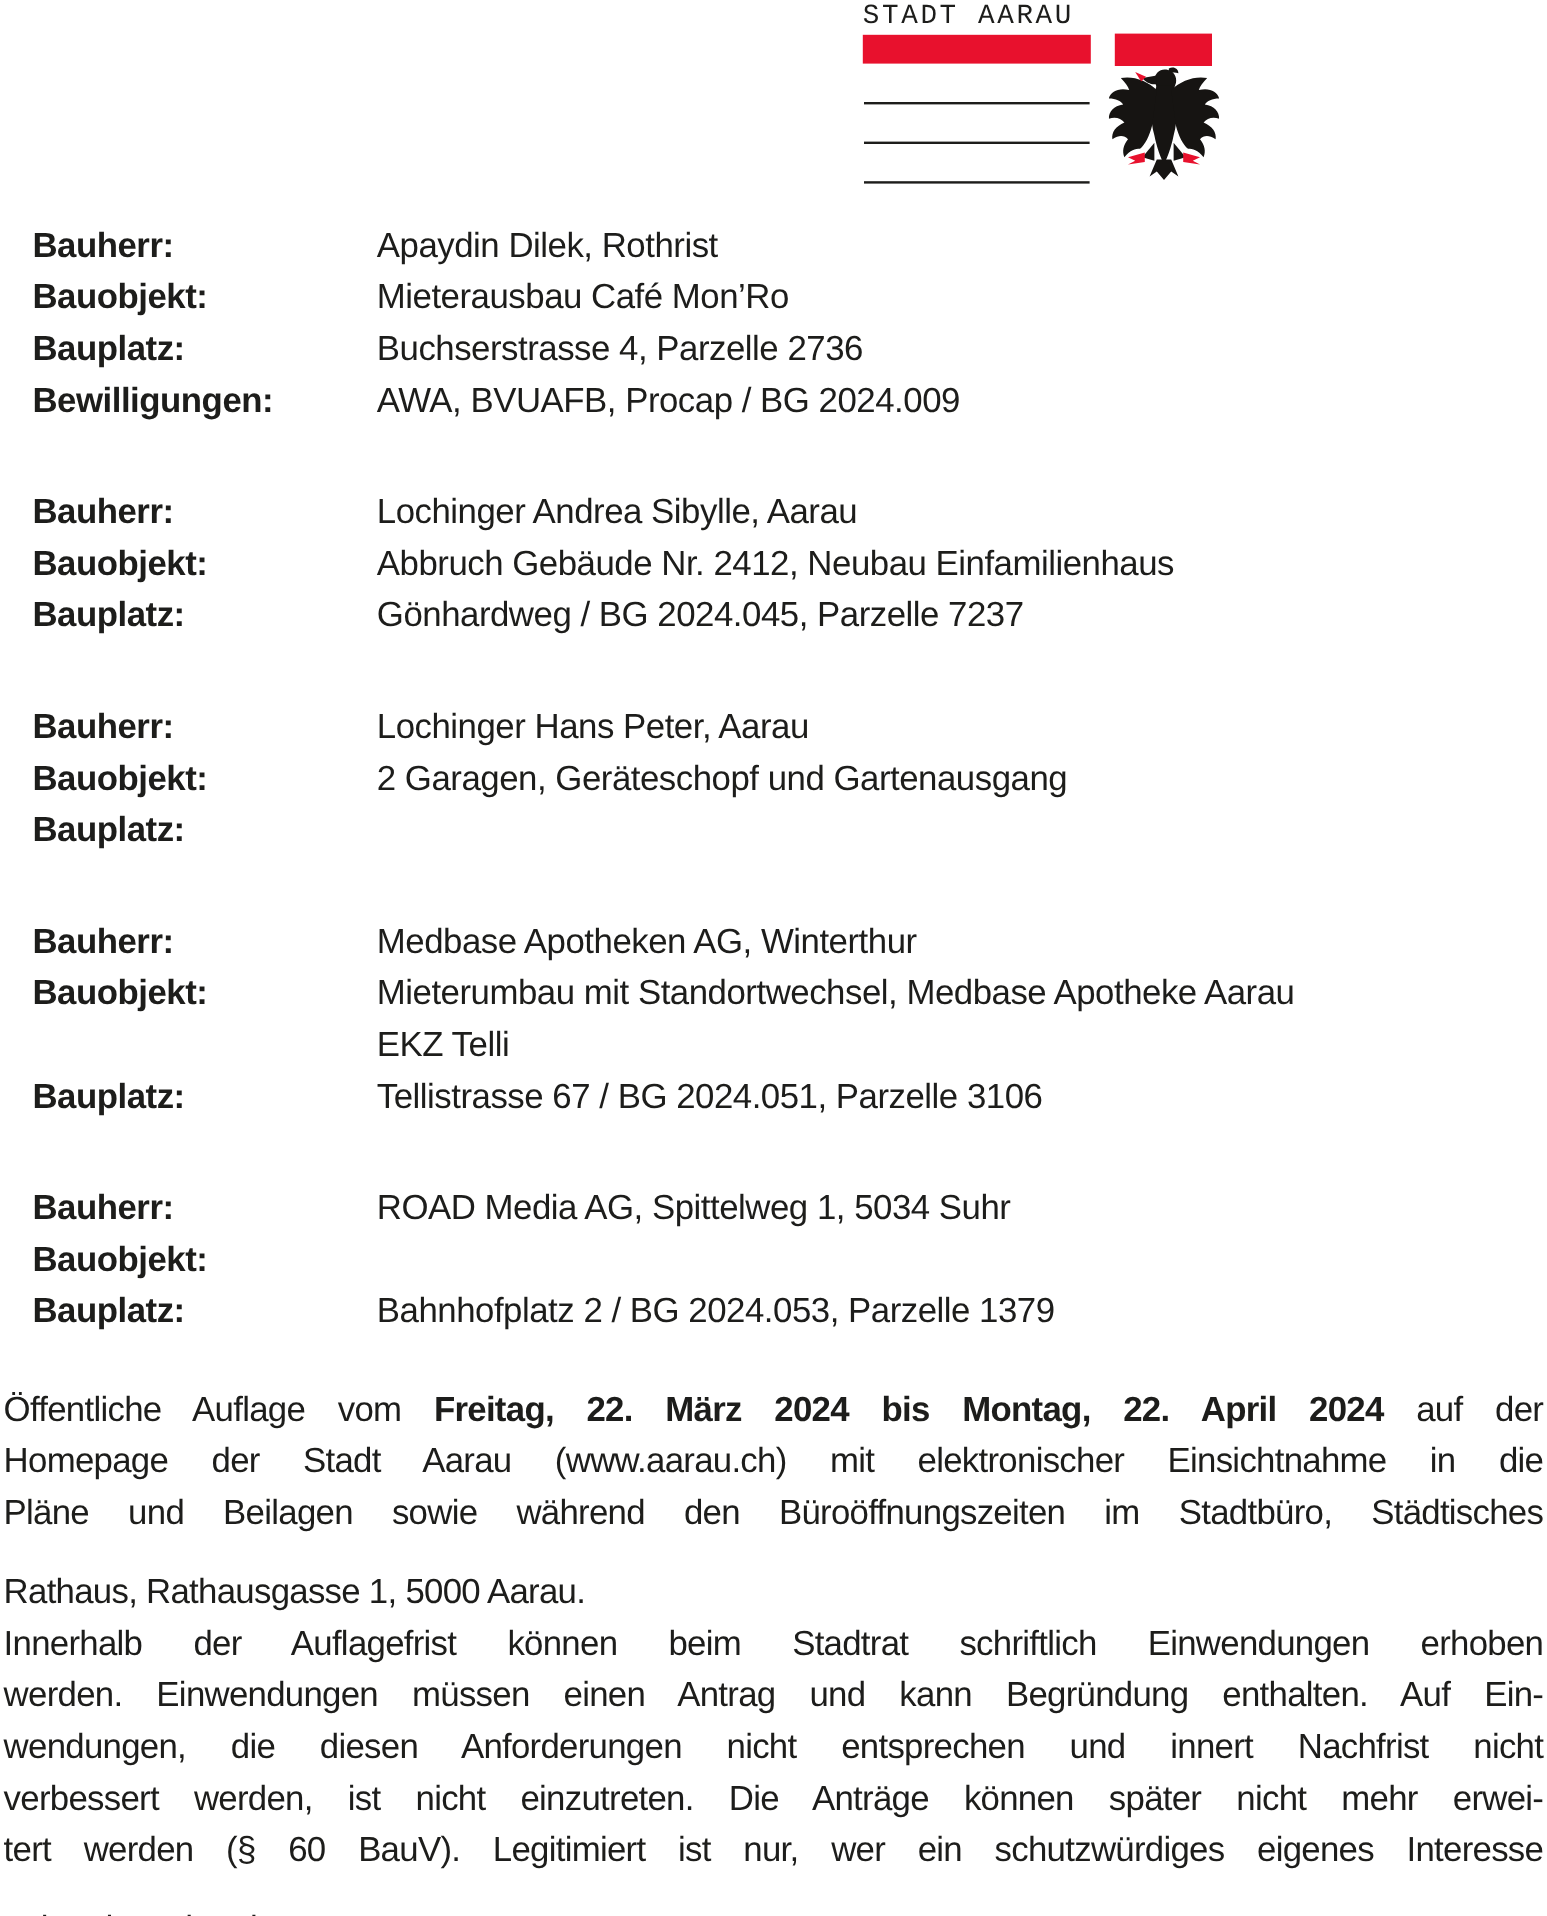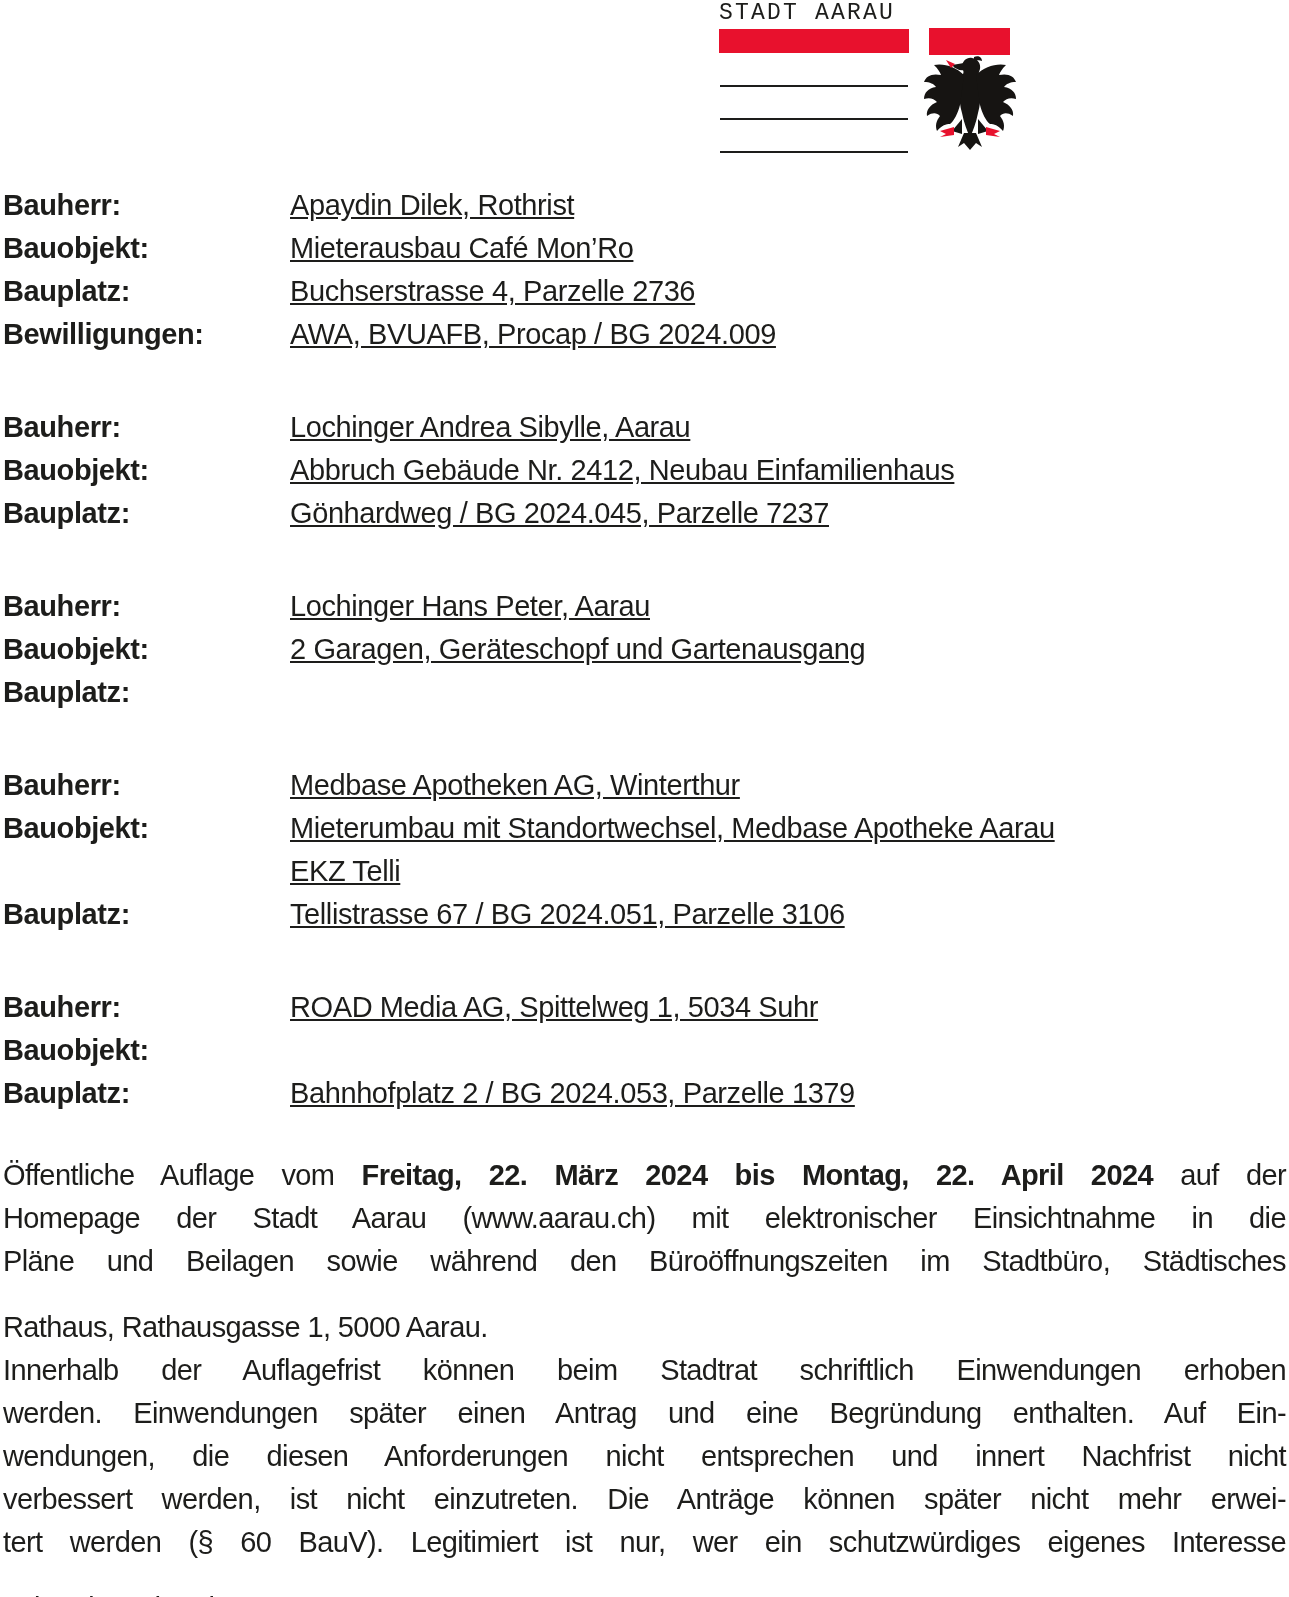--- a/index.html
+++ b/index.html
@@ -29,22 +29,22 @@
   .coat-eagle { position: absolute; left: 924px; top: 55px; width: 92px; height: 96px; }
 
   
   .records {
     position: absolute; left: 3px; right: 3px; top: 184px;
     font-size: 29px; line-height: 43px; letter-spacing: -0.4px;
   }
   .block { margin-bottom: 50px; }
   .block:last-child { margin-bottom: 0; }
   .row { display: flex; align-items: flex-start; }
-  .row .label { flex: 0 0 287px; font-weight: bold; }
-  .row .value { flex: 1; white-space: pre-line; text-decoration: underline; }
+  .row .label { flex: 0 0 287px; font-weight: bold; margin-left: 24px; }
+  .row .value { flex: 1; white-space: pre-line; }
 
   
   .notice {
     position: absolute; left: 3px; right: 3px; top: 1154px;
     font-size: 29px; line-height: 43px; letter-spacing: -0.6px;
   }
   .notice .ln { text-align: justify; text-align-last: justify; }
   .notice .ln.lastline { text-align: left; text-align-last: left; margin-top: 23px; }
   .notice .bold { font-weight: bold; }
 </style>
@@ -172,20 +172,20 @@
     </section>
 
   </main>
 
   <section class="notice">
     <div class="ln"><span>Öffentliche Auflage vom </span><span class="bold">Freitag, 22. März 2024 bis Montag, 22. April 2024</span><span> auf der</span></div>
     <div class="ln">Homepage der Stadt Aarau (www.aarau.ch) mit elektronischer Einsichtnahme in die</div>
     <div class="ln">Pläne und Beilagen sowie während den Büroöffnungszeiten im Stadtbüro, Städtisches</div>
     <div class="ln lastline">Rathaus, Rathausgasse 1, 5000 Aarau.</div>
     <div class="ln">Innerhalb der Auflagefrist können beim Stadtrat schriftlich Einwendungen erhoben</div>
-    <div class="ln">werden. Einwendungen später einen Antrag und eine Begründung enthalten. Auf Ein-</div>
+    <div class="ln">werden. Einwendungen müssen einen Antrag und kann Begründung enthalten. Auf Ein-</div>
     <div class="ln">wendungen, die diesen Anforderungen nicht entsprechen und innert Nachfrist nicht</div>
     <div class="ln">verbessert werden, ist nicht einzutreten. Die Anträge können später nicht mehr erwei-</div>
     <div class="ln">tert werden (§ 60 BauV). Legitimiert ist nur, wer ein schutzwürdiges eigenes Interesse</div>
     <div class="ln lastline">geltend machen kann.</div>
   </section>
 
 </div>
 
 </body></html>

